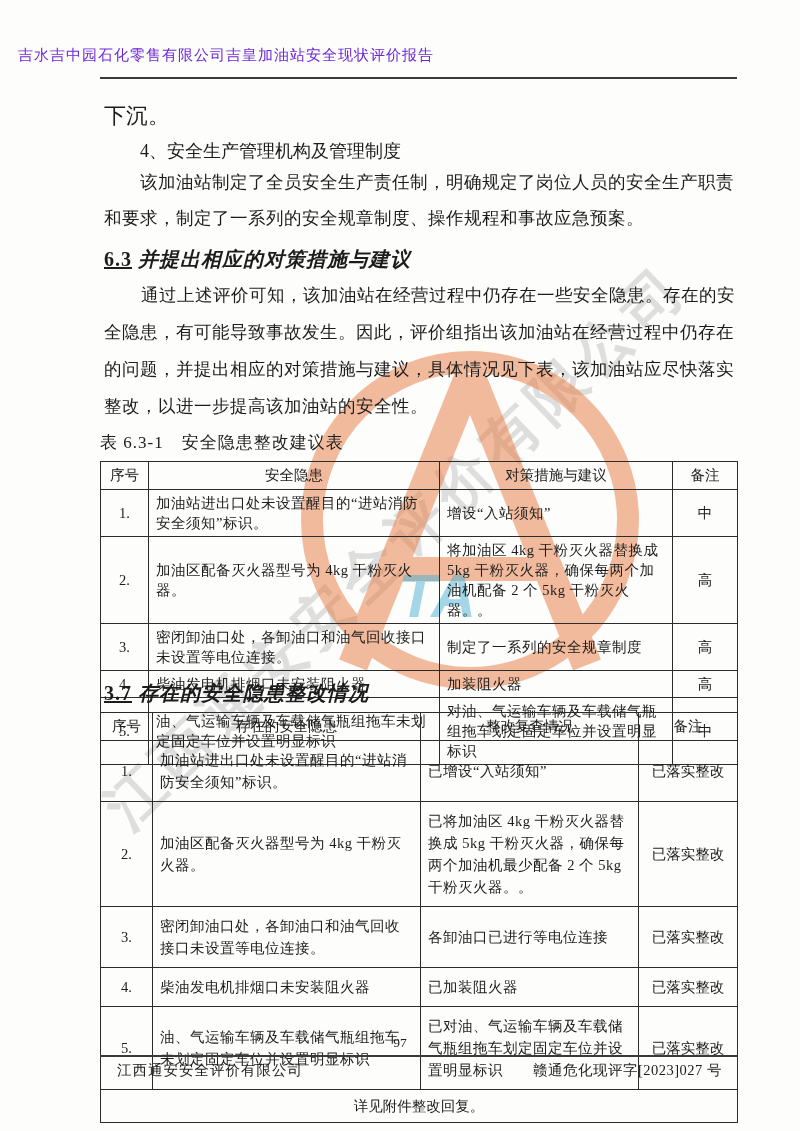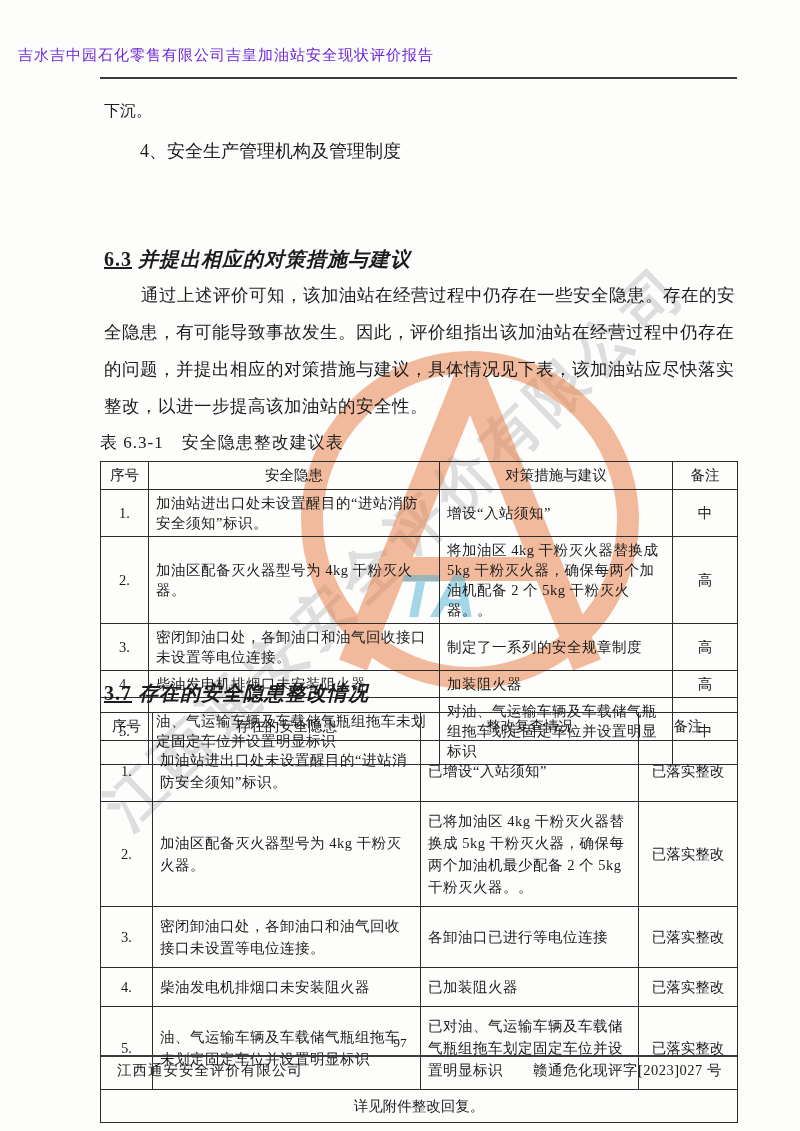--- a/index.html
+++ b/index.html
@@ -25,21 +25,21 @@
   .wm-red{
     position:absolute;left:286px;top:714px;font-size:74px;font-weight:bold;
     letter-spacing:3px;color:rgba(221,44,44,0.66);white-space:nowrap;
     font-family:"Liberation Serif","DejaVu Serif",serif;
   }
   
   .content{position:absolute;inset:0;z-index:1;}
   .hdr-title{position:absolute;top:46px;left:0;width:100%;text-align:left;
     font-size:15px;color:#6d28d9;letter-spacing:1px;padding-left:18px;}
   .hdr-rule{position:absolute;top:77px;left:100px;width:637px;height:2px;background:#3a3a3a;}
-  .frag{position:absolute;top:101px;left:104px;font-size:16px;}
+  .frag{position:absolute;top:101px;left:104px;font-size:22px;}
   .item-h{position:absolute;top:139px;left:140px;font-size:18px;}
   .para1{position:absolute;top:164px;left:104px;width:634px;font-size:17.5px;
     line-height:36px;text-indent:36px;letter-spacing:0.5px;}
   .h63{position:absolute;top:246px;left:104px;font-size:20px;font-weight:bold;letter-spacing:1px;}
   .h63 .sec-no,.h64 .sec-no{font-style:normal;margin-right:0;text-decoration:underline;}
   .h63 .sec-title,.h64 .sec-title{font-style:italic;}
   .para2{position:absolute;top:277px;left:104px;width:634px;font-size:17.5px;
     line-height:37px;text-indent:37px;letter-spacing:0.5px;}
   .t1-title{position:absolute;top:431px;left:100px;width:637px;
     font-size:17px;letter-spacing:1px;}
@@ -77,20 +77,21 @@
     <div class="wm-ta">TA</div>
   </div>
 
   <div class="content">
 
     <div class="hdr-title">吉水吉中园石化零售有限公司吉皇加油站安全现状评价报告</div>
     <div class="hdr-rule"></div>
 
     <div class="frag">下沉。</div>
     <div class="item-h">4、安全生产管理机构及管理制度</div>
+    <div class="para1">该加油站制定了全员安全生产责任制，明确规定了岗位人员的安全生产职责和要求，制定了一系列的安全规章制度、操作规程和事故应急预案。</div>
 
     <div class="h63">
       <span class="sec-no">6.3</span>
       <span class="sec-title">并提出相应的对策措施与建议</span>
     </div>
     <div class="para2">通过上述评价可知，该加油站在经营过程中仍存在一些安全隐患。存在的安全隐患，有可能导致事故发生。因此，评价组指出该加油站在经营过程中仍存在的问题，并提出相应的对策措施与建议，具体情况见下表，该加油站应尽快落实整改，以进一步提高该加油站的安全性。</div>
 
     <div class="t1-title">表 6.3-1　安全隐患整改建议表</div>
 
     <table class="doc t1">

